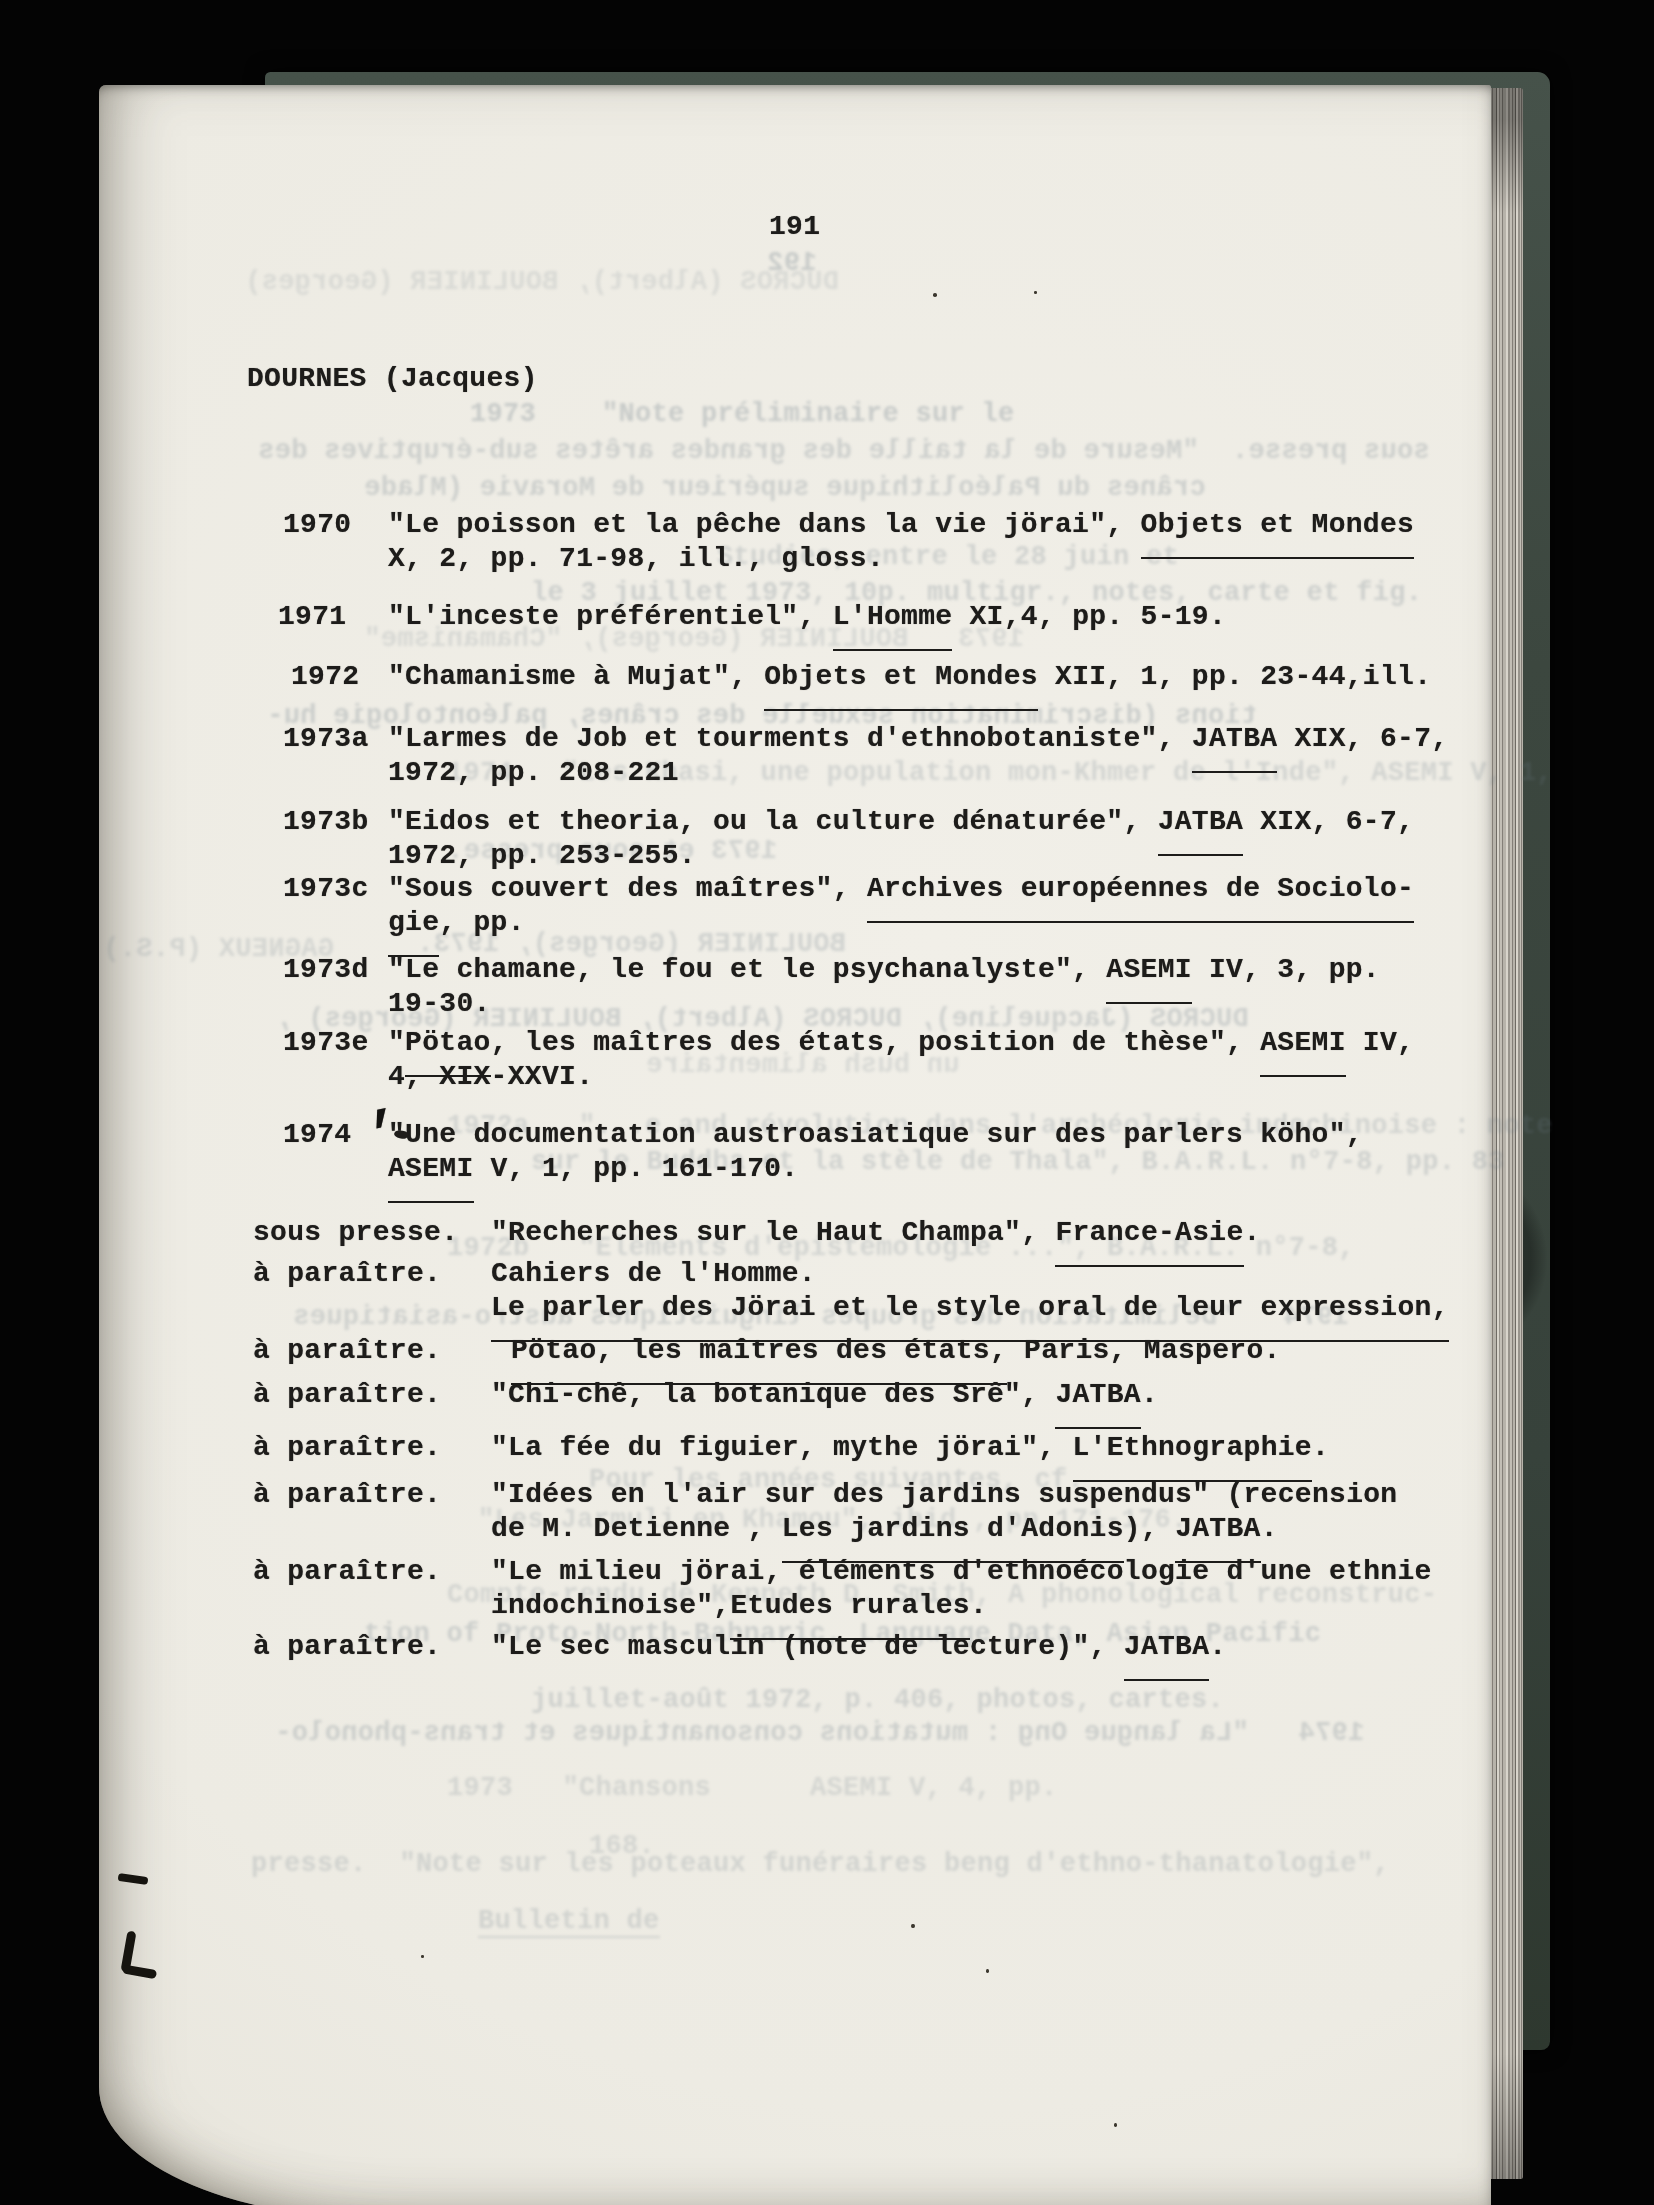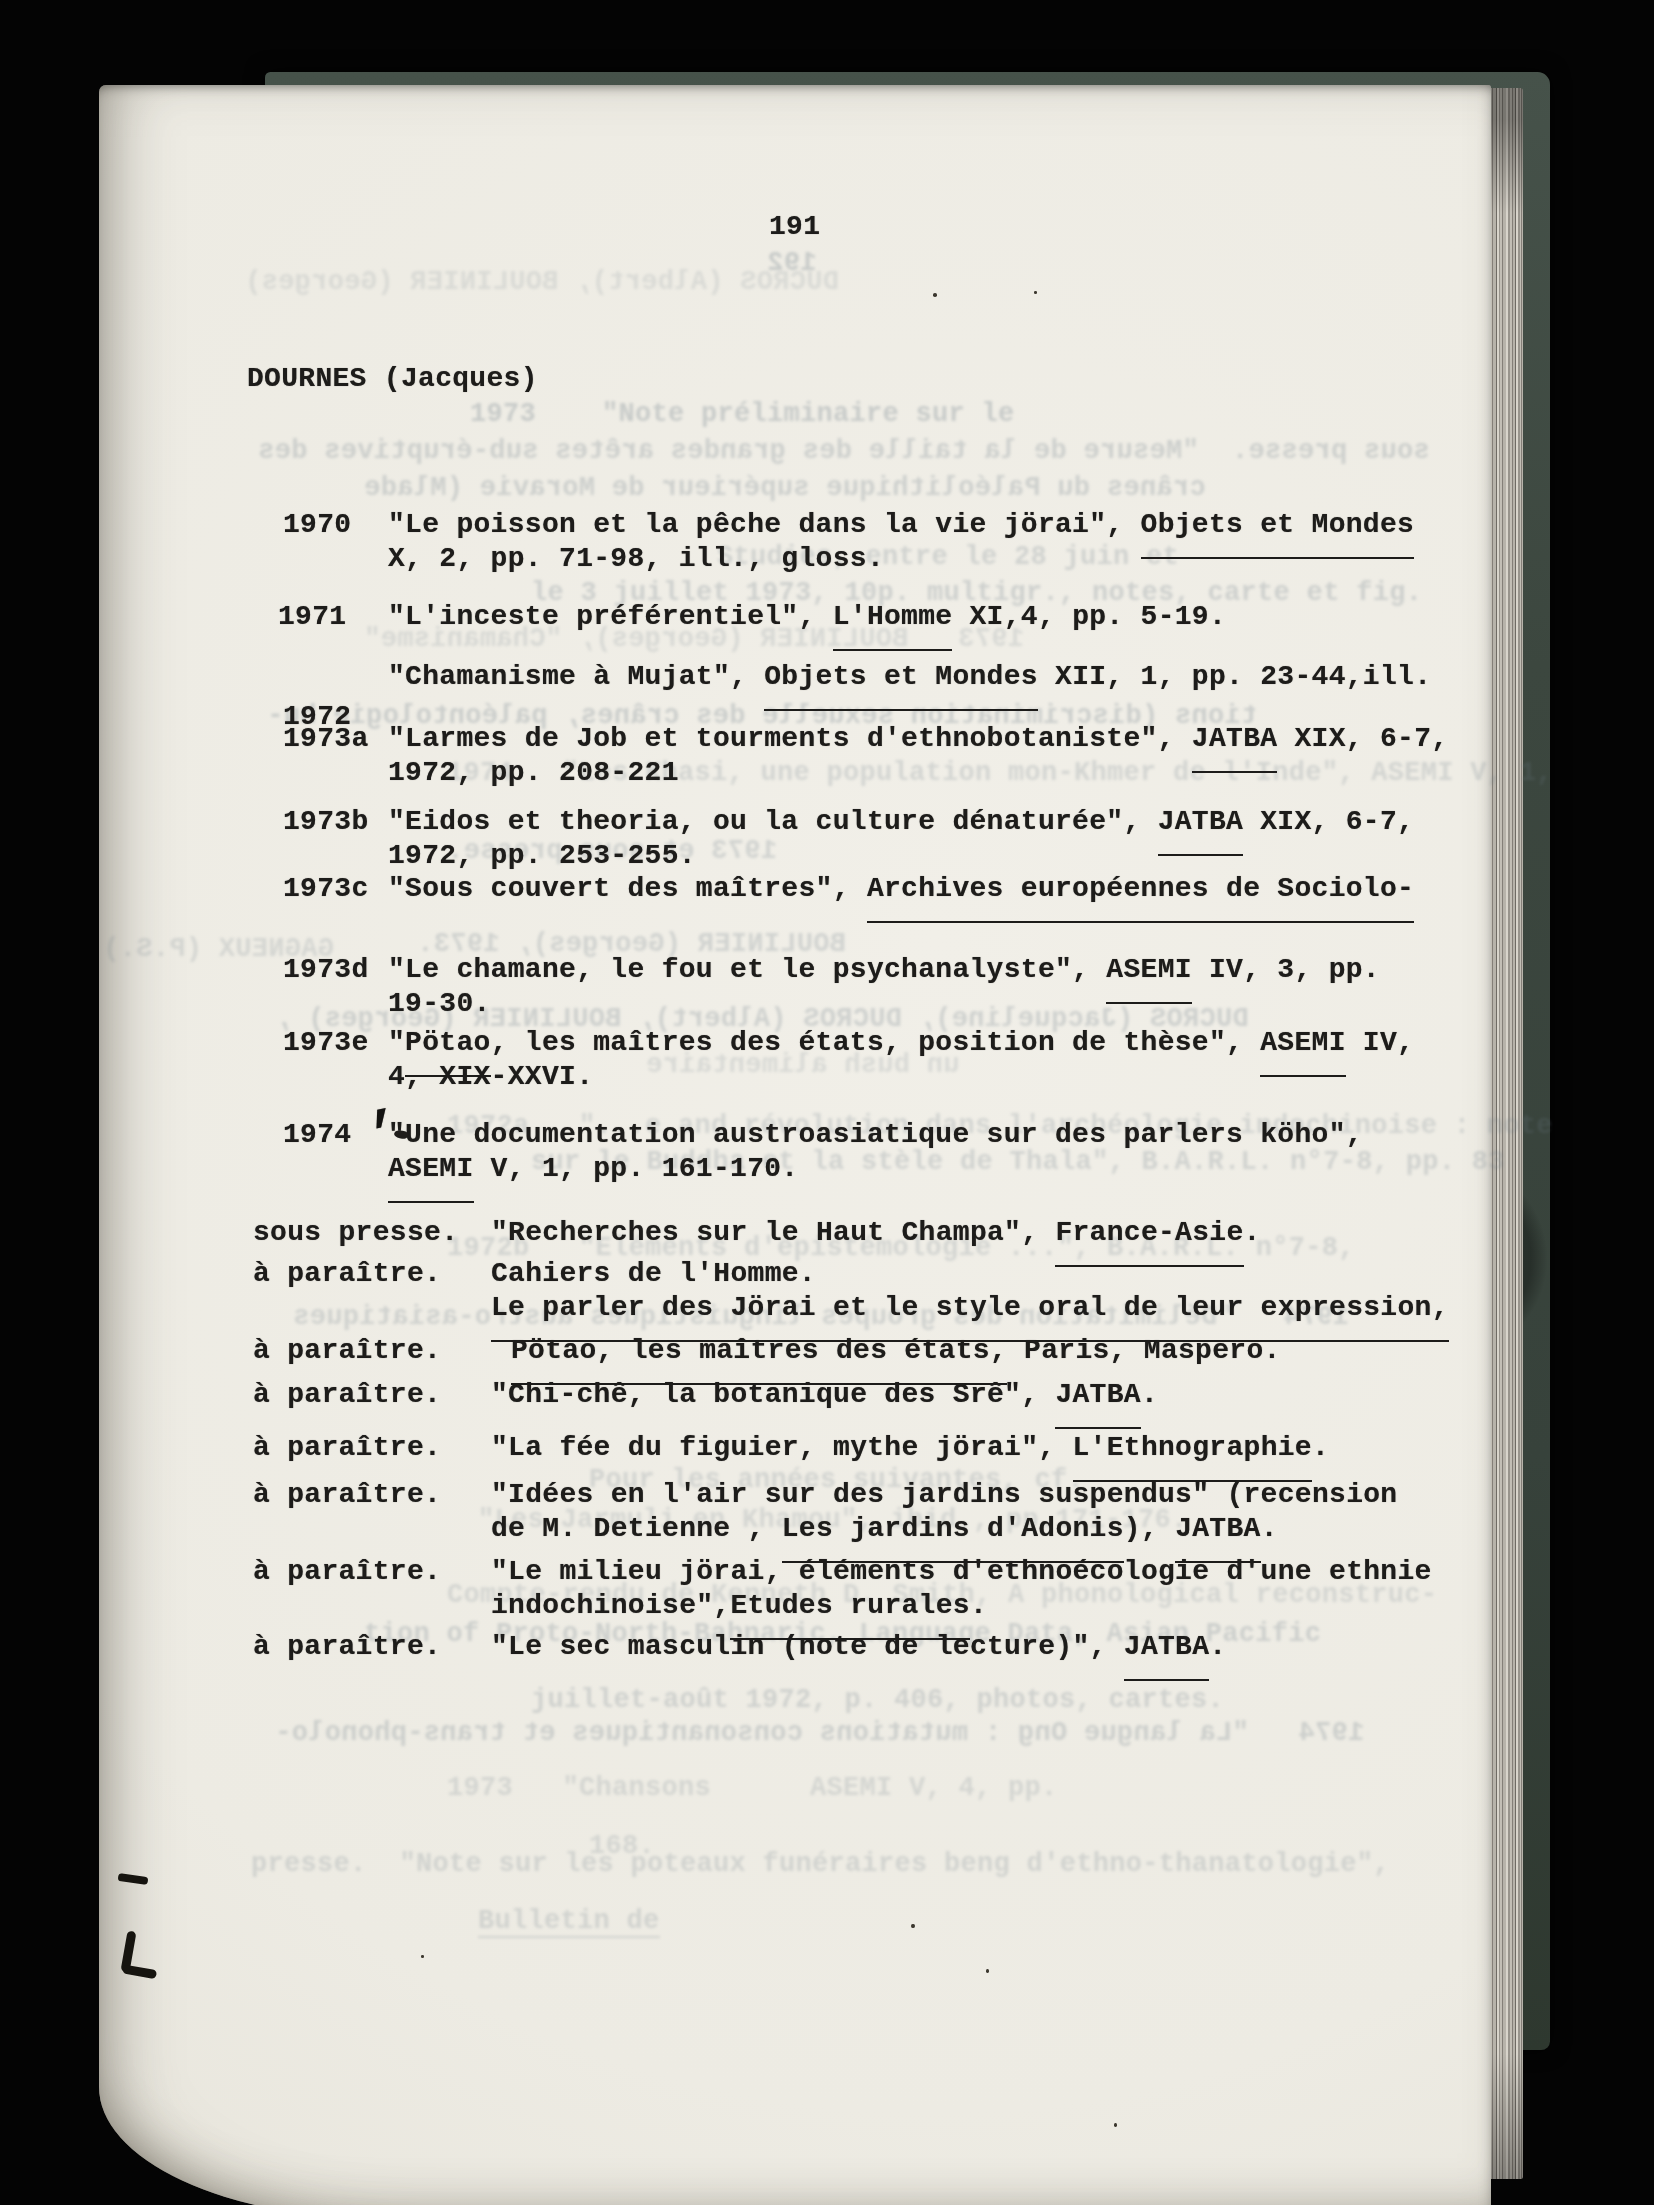--- a/index.html
+++ b/index.html
@@ -109,24 +109,24 @@
       <div class="bleed-line" style="top: 1598px; left: 432px; opacity: 0.24;">juillet-août 1972, p. 406, photos, cartes.</div>
       <div class="bleed-line m" style="top: 1631px; left: 176px; opacity: 0.26;">1974   "La langue Ong : mutations consonantiques et trans-phonolo-</div>
       <div class="bleed-line" style="top: 1686px; left: 348px; opacity: 0.2;">1973   "Chansons      ASEMI V, 4, pp.</div>
       <div class="bleed-line" style="top: 1744px; left: 490px; opacity: 0.2;">168.</div>
       <div class="bleed-line" style="top: 1762px; left: 152px; opacity: 0.22;">presse.  "Note sur les poteaux funéraires beng d'ethno-thanatologie",</div>
       <div class="bleed-line" style="top: 1819px; left: 379px; opacity: 0.22;"><span class="bu">Bulletin de</span></div>
     </div>
   <div id="works-list">
       <div class="tw entry" style="top: 423px; left: 0px;"><span class="label" style="left: 184px;">1970</span><div class="lines" style="left: 289px;"><div class="line"><span>"Le poisson et la pêche dans la vie jörai", </span><span class="u">Objets et Mondes</span></div><div class="line"><span>X, 2, pp. 71-98, ill., gloss.</span></div></div></div>
       <div class="tw entry" style="top: 515px; left: 0px;"><span class="label" style="left: 179px;">1971</span><div class="lines" style="left: 289px;"><div class="line"><span>"L'inceste préférentiel", </span><span class="u">L'Homme</span><span> XI,4, pp. 5-19.</span></div></div></div>
-      <div class="tw entry" style="top: 575px; left: 0px;"><span class="label" style="left: 184px; margin-top: 40px;">1972</span><div class="lines" style="left: 289px;"><div class="line"><span>"Chamanisme à Mujat", </span><span class="u">Objets et Mondes</span><span> XII, 1, pp. 23-44,ill.</span></div></div></div>
+      <div class="tw entry" style="top: 575px; left: 0px;"><span class="label" style="left: 192px;">1972</span><div class="lines" style="left: 289px;"><div class="line"><span>"Chamanisme à Mujat", </span><span class="u">Objets et Mondes</span><span> XII, 1, pp. 23-44,ill.</span></div></div></div>
       <div class="tw entry" style="top: 637px; left: 0px;"><span class="label" style="left: 184px;">1973a</span><div class="lines" style="left: 289px;"><div class="line"><span>"Larmes de Job et tourments d'ethnobotaniste", </span><span class="u">JATBA</span><span> XIX, 6-7,</span></div><div class="line"><span>1972, pp. 208-221</span></div></div></div>
       <div class="tw entry" style="top: 720px; left: 0px;"><span class="label" style="left: 184px;">1973b</span><div class="lines" style="left: 289px;"><div class="line"><span>"Eidos et theoria, ou la culture dénaturée", </span><span class="u">JATBA</span><span> XIX, 6-7,</span></div><div class="line"><span>1972, pp. 253-255.</span></div></div></div>
-      <div class="tw entry" style="top: 787px; left: 0px;"><span class="label" style="left: 184px;">1973c</span><div class="lines" style="left: 289px;"><div class="line"><span>"Sous couvert des maîtres", </span><span class="u">Archives européennes de Sociolo-</span></div></div></div>
+      <div class="tw entry" style="top: 787px; left: 0px;"><span class="label" style="left: 184px;">1973c</span><div class="lines" style="left: 289px;"><div class="line"><span>"Sous couvert des maîtres", </span><span class="u">Archives européennes de Sociolo-</span></div><div class="line"><span class="u">gie</span><span>, pp.</span></div></div></div>
       <div class="tw entry" style="top: 868px; left: 0px;"><span class="label" style="left: 184px;">1973d</span><div class="lines" style="left: 289px;"><div class="line"><span>"Le chamane, le fou et le psychanalyste", </span><span class="u">ASEMI</span><span> IV, 3, pp.</span></div><div class="line"><span>19-30.</span></div></div></div>
       <div class="tw entry" style="top: 941px; left: 0px;"><span class="label" style="left: 184px;">1973e</span><div class="lines" style="left: 289px;"><div class="line"><span>"</span><span class="u">Pötao</span><span>, les maîtres des états, position de thèse", </span><span class="u">ASEMI</span><span> IV,</span></div><div class="line"><span>4, XIX-XXVI.</span></div></div></div>
       <div class="tw entry" style="top: 1033px; left: 0px;"><span class="label" style="left: 184px;">1974</span><div class="lines" style="left: 289px;"><div class="line"><span>"Une documentation austroasiatique sur des parlers köho",</span></div><div class="line"><span class="u">ASEMI</span><span> V, 1, pp. 161-170.</span></div></div></div>
     </div>
   <div id="forthcoming-list">
       <div class="tw entry" style="top: 1131px; left: 0px;"><span class="label" style="left: 154px;">sous presse.</span><div class="lines" style="left: 392px;"><div class="line"><span>"Recherches sur le Haut Champa", </span><span class="u">France-Asie</span><span>.</span></div></div></div>
       <div class="tw entry" style="top: 1172px; left: 0px;"><span class="label" style="left: 154px;">à paraître.</span><div class="lines" style="left: 392px;"><div class="line"><span>Cahiers de l'Homme.</span></div><div class="line"><span class="u">Le parler des Jörai et le style oral de leur expression,</span></div></div></div>
       <div class="tw entry" style="top: 1249px; left: 0px;"><span class="label" style="left: 154px;">à paraître.</span><div class="lines" style="left: 412px;"><div class="line"><span class="u">Pötao, les maîtres des états,</span><span> Paris, Maspero.</span></div></div></div>
       <div class="tw entry" style="top: 1293px; left: 0px;"><span class="label" style="left: 154px;">à paraître.</span><div class="lines" style="left: 392px;"><div class="line"><span>"Chi-chê, la botanique des Srê", </span><span class="u">JATBA</span><span>.</span></div></div></div>
       <div class="tw entry" style="top: 1346px; left: 0px;"><span class="label" style="left: 154px;">à paraître.</span><div class="lines" style="left: 392px;"><div class="line"><span>"La fée du figuier, mythe jörai", </span><span class="u">L'Ethnographie</span><span>.</span></div></div></div>

